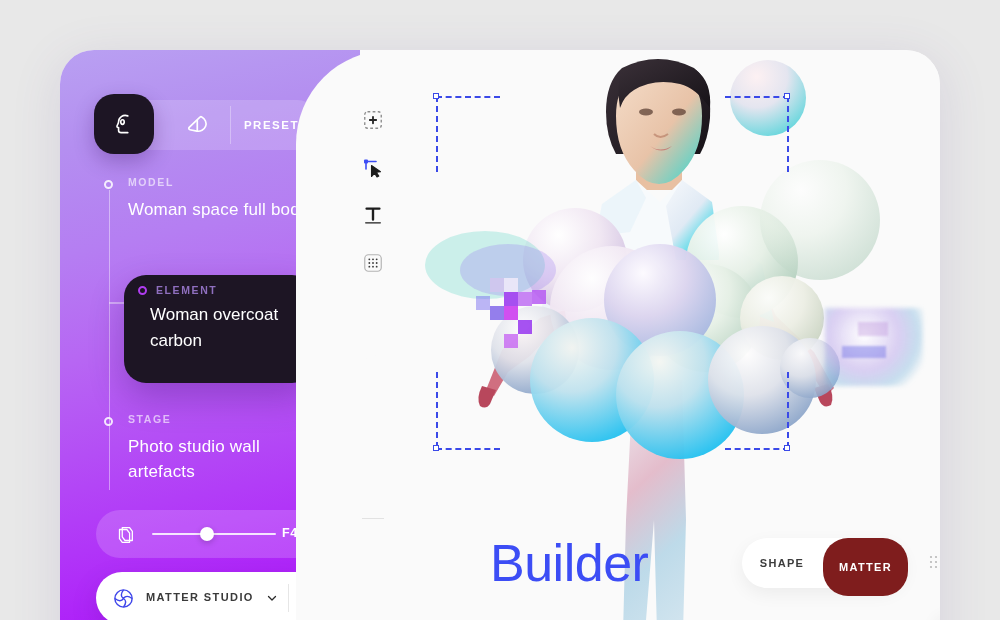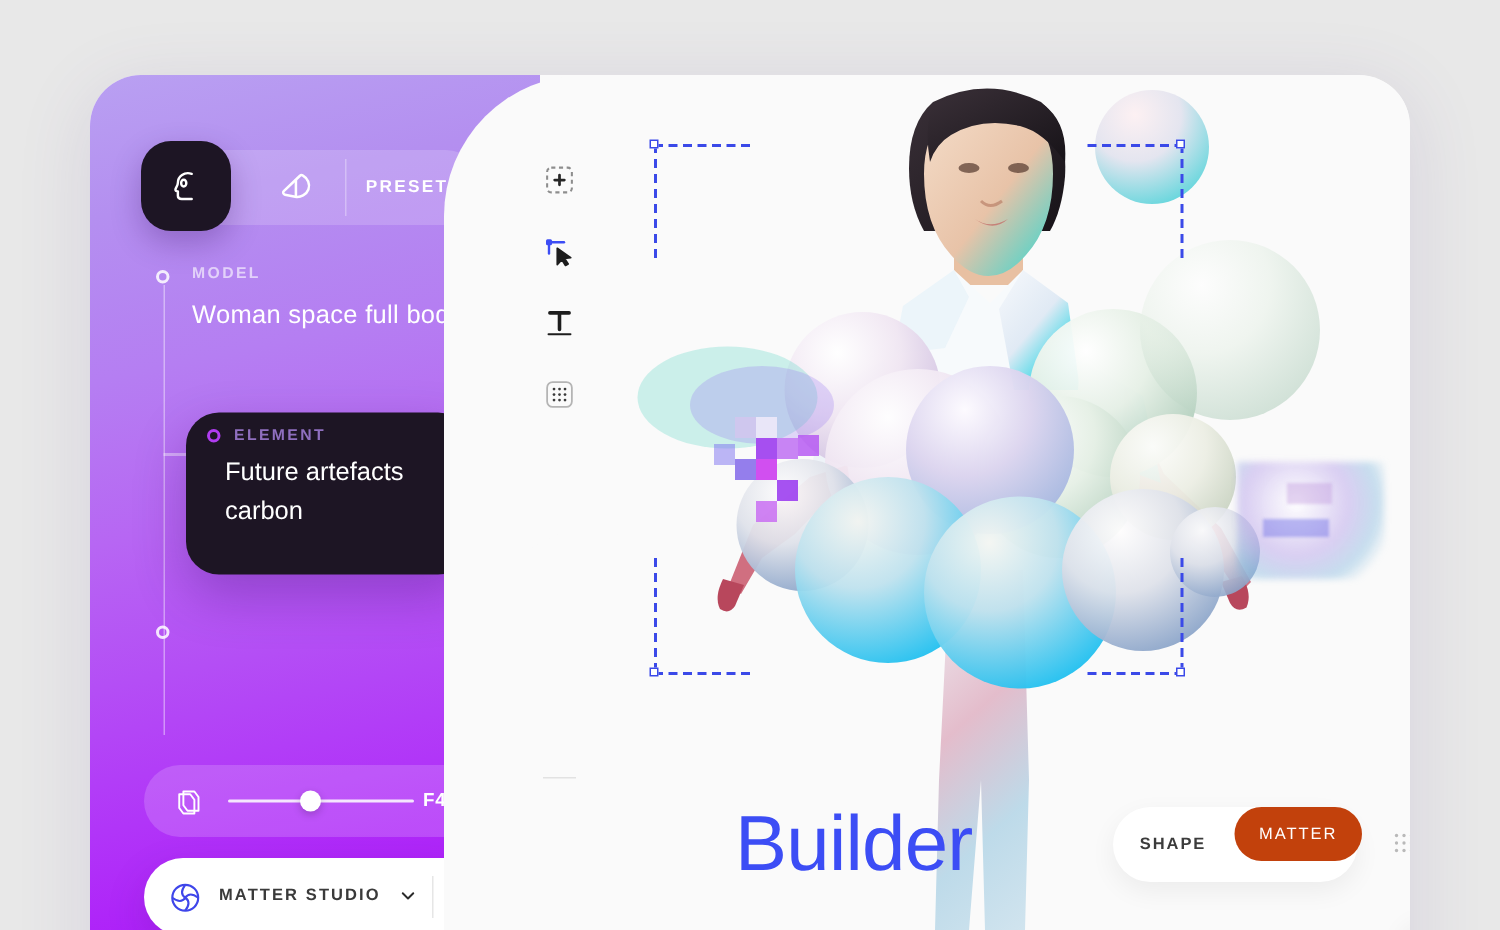--- a/index.html
+++ b/index.html
@@ -204,24 +204,24 @@
     position:absolute; left:682px; top:488px;
     width:163px; height:50px; border-radius:25px; background:#fff;
     box-shadow:0 6px 18px rgba(0,0,0,.06);
   }
   #seg-shape{
     position:absolute; left:682px; top:488px; width:80px; height:50px;
     display:flex; align-items:center; justify-content:center;
     color:#3c3c3c; font-size:11px; font-weight:700; letter-spacing:1.3px;
   }
   #seg-matter{
-    position:absolute; left:763px; top:488px; width:85px; height:36px;
-    border-radius:25px; background:#c2410c;
-    display:flex; align-items:center; justify-content:center;
-    color:#fff; font-size:11px; font-weight:400; letter-spacing:1.3px;
+    position:absolute; left:763px; top:488px; width:85px; height:58px;
+    border-radius:25px; background:#7f1d1d;
+    display:flex; align-items:center; justify-content:center;
+    color:#fff; font-size:11px; font-weight:700; letter-spacing:1.3px;
   }
   #seg-dots{ position:absolute; left:868px; top:504px; }
   #thumb-next{
     position:absolute; left:878px; top:566px;
     width:36px; height:56px; border-radius:12px 0 0 12px; background:#fff;
     display:flex; align-items:center; justify-content:center;
     box-shadow:-4px 0 16px rgba(0,0,0,.05);
   }
 
   
@@ -239,23 +239,27 @@
 
   <div class="node" style="left:44px; top:130px;"></div>
   <div class="grp" style="left:68px; top:126px; width:190px;">
     <span class="lbl">MODEL</span>
     <span class="val">Woman space full body</span>
   </div>
 
   <div id="element-card"></div>
   <div id="element-node"></div>
   <div id="element-lbl">ELEMENT</div>
-  <div id="element-val">Future artefacts carbon</div>
+  <div id="element-val">Woman overcoat carbon</div>
 
   <div class="node" style="left:44px; top:367px;"></div>
+  <div class="grp" style="left:68px; top:363px; width:200px;">
+    <span class="lbl">STAGE</span>
+    <span class="val">Photo studio wall artefacts</span>
+  </div>
 
   <div id="slider-card"></div>
   <div style="position:absolute;left:54px;top:474px;">
     <svg width="22" height="22" viewBox="0 0 24 24" fill="none" stroke="#ffffff" stroke-width="1.4" stroke-linecap="round" stroke-linejoin="round">
       <path d="M9 4 L17 4 L20 8 L20 18 L12 18 L9 14 Z"></path>
       <path d="M6 6 L14 6 L17 10 L17 20 L9 20 L6 16 Z"></path>
     </svg>
   </div>
   <div id="slider-track"></div>
   <div id="slider-knob"></div>

